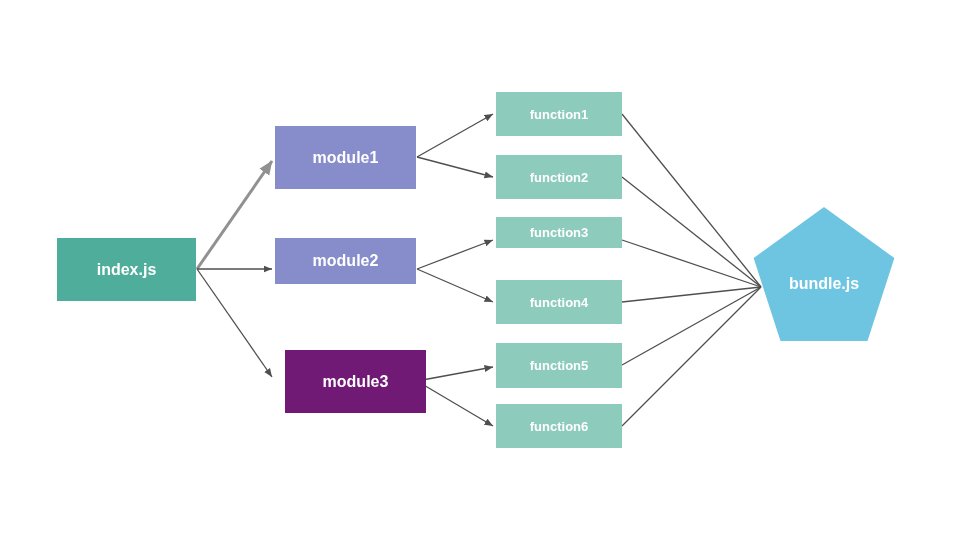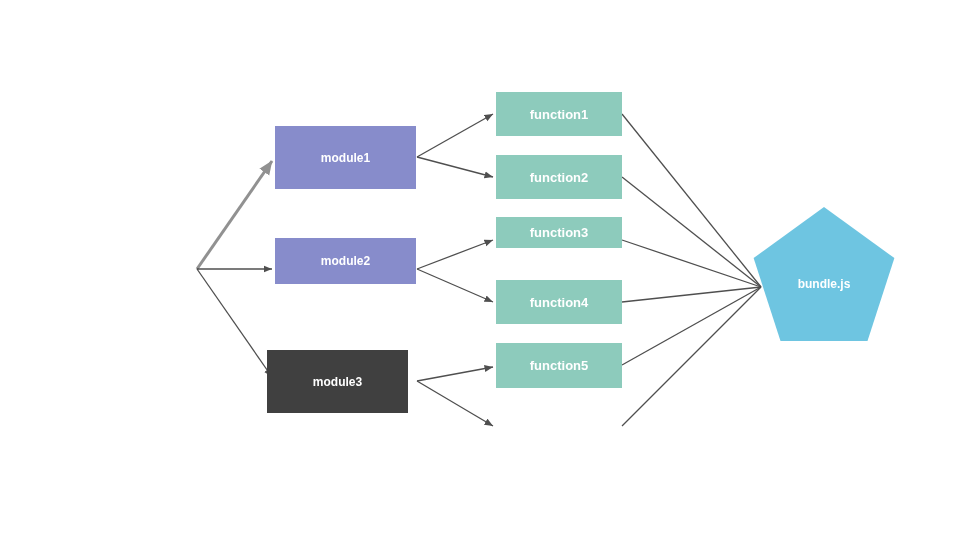--- a/index.html
+++ b/index.html
@@ -23,26 +23,26 @@
   .node {
     position: absolute;
     display: flex;
     align-items: center;
     justify-content: center;
     color: #ffffff;
     font-weight: 700;
     box-sizing: border-box;
     user-select: none;
   }
-  .node.big   { font-size: 12px; }
+  .node.big   { font-size: 16px; }
   .node.small { font-size: 13px; }
   .node.index    { background: #4FAD9B; left: 57px;  top: 238px; width: 139px; height: 63px; }
   .node.module1  { background: #878CCB; left: 275px; top: 126px; width: 141px; height: 63px; }
   .node.module2  { background: #878CCB; left: 275px; top: 238px; width: 141px; height: 46px; }
-  .node.module3  { background: #404040; left: 267px; top: 350px; width: 141px; height: 63px; }
+  .node.module3  { background: #701a75; left: 285px; top: 350px; width: 141px; height: 63px; }
   .node.func1    { background: #8DCBBC; left: 496px; top: 92px;  width: 126px; height: 44px; }
   .node.func2    { background: #8DCBBC; left: 496px; top: 155px; width: 126px; height: 44px; }
   .node.func3    { background: #8DCBBC; left: 496px; top: 217px; width: 126px; height: 31px; }
   .node.func4    { background: #8DCBBC; left: 496px; top: 280px; width: 126px; height: 44px; text-align: right; }
   .node.func5    { background: #8DCBBC; left: 496px; top: 343px; width: 126px; height: 45px; align-items: center; }
   .node.func6    { background: #8DCBBC; left: 496px; top: 404px; width: 126px; height: 44px; }
   .node.bundle   { background: transparent; left: 754px; top: 264px; width: 140px; height: 40px; }
   .pentagon-fill { fill: #6EC5E1; }
   .edge-thin  { stroke: #4F4F4F; stroke-width: 1.3; fill: none; }
   .edge-thick { stroke: #919191; stroke-width: 3;   fill: none; }
@@ -76,20 +76,23 @@
     <line class="edge-thin" x1="417" y1="381" x2="493" y2="426" marker-end="url(#arrowSmall)"></line>
 
     <line class="edge-thin" x1="622" y1="114" x2="761" y2="287"></line>
     <line class="edge-thin" x1="622" y1="177" x2="761" y2="287"></line>
     <line class="edge-thin" x1="622" y1="240" x2="761" y2="287"></line>
     <line class="edge-thin" x1="622" y1="302" x2="761" y2="287"></line>
     <line class="edge-thin" x1="622" y1="365" x2="761" y2="287"></line>
     <line class="edge-thin" x1="622" y1="426" x2="761" y2="287"></line>
   </svg>
 
+  <div class="node big index">
+      <span>index.js</span>
+    </div>
   <div class="node big module1">
       <span>module1</span>
     </div>
   <div class="node big module2">
       <span>module2</span>
     </div>
   <div class="node big module3">
       <span>module3</span>
     </div>
   <div class="node small func1">
@@ -100,17 +103,20 @@
     </div>
   <div class="node small func3">
       <span>function3</span>
     </div>
   <div class="node small func4">
       <span>function4</span>
     </div>
   <div class="node small func5">
       <span>function5</span>
     </div>
+  <div class="node small func6">
+      <span>function6</span>
+    </div>
   <div class="node big bundle">
       <span>bundle.js</span>
     </div>
 
 </div>
 
 </body></html>

